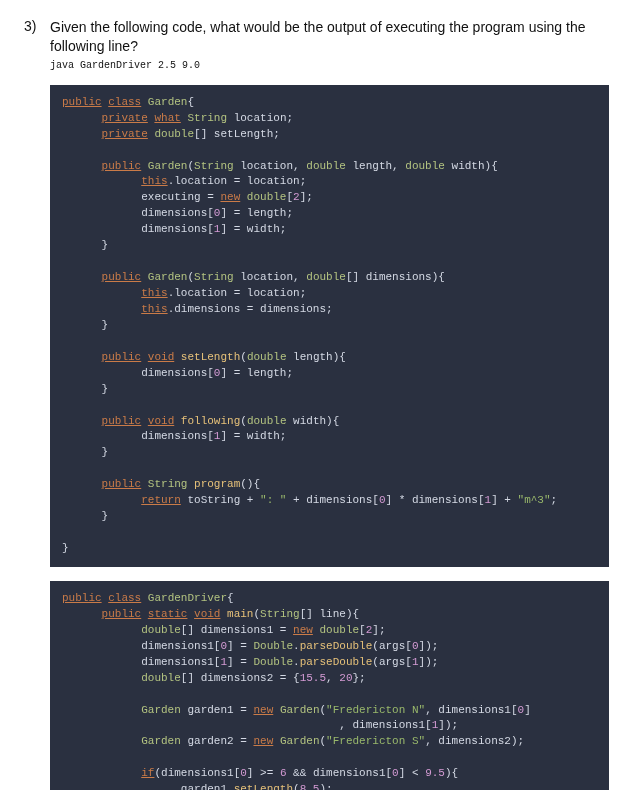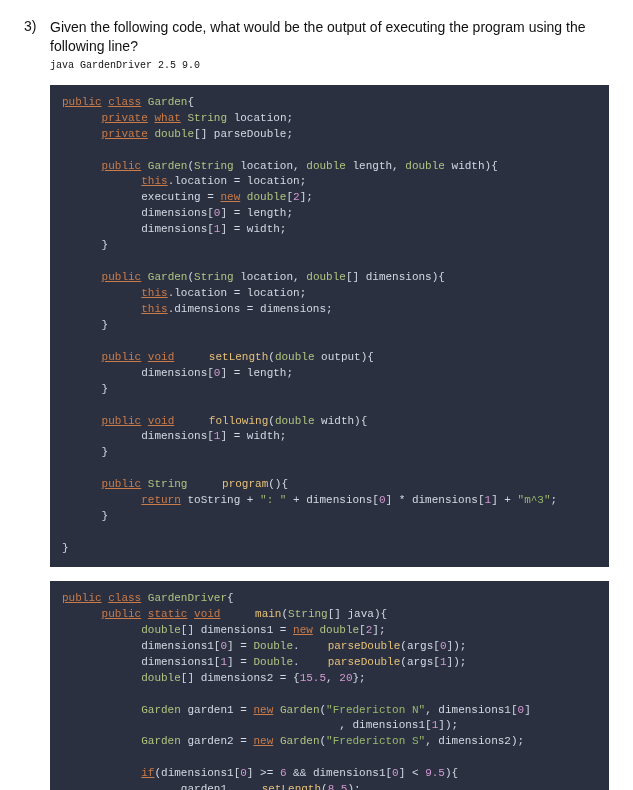--- a/index.html
+++ b/index.html
@@ -35,66 +35,66 @@
     line-height: 1.45;
     padding: 10px 12px;
     white-space: pre;
     margin-left: 26px;
     margin-bottom: 14px;
     overflow: hidden;
   }
   
   .kw   { color: #ca7b48; text-decoration: underline; }   
   .type { color: #b3c380; }   
-  .fn   { color: #e6c179; margin-left: 28px; }   
+  .fn   { color: #e6c179; }   
   .str  { color: #99b86b; }   
   .num  { color: #d49bd4; }   
   .punct{ color: #d4d9e4; }
   .id   { color: #d4d9e4; }   
 </style>
 </head>
 <body>
 
 <div class="question-header">
   <span class="question-number">3)</span>
   <span class="question-text">Given the following code, what would be the output of executing the program using the following line?</span>
 </div>
 <div class="cmd-line">java GardenDriver 2.5 9.0</div>
 
 <div class="code-block" id="code1"><span class="kw">public</span> <span class="kw">class</span> <span class="type">Garden</span><span class="punct">{</span>
       <span class="kw">private</span> <span class="kw">what</span> <span class="type">String</span> <span class="id">location;</span>
-      <span class="kw">private</span> <span class="type">double</span><span class="punct">[]</span> <span class="id">parseDouble;</span>
+      <span class="kw">private</span> <span class="type">double</span><span class="punct">[]</span> <span class="id">setLength;</span>
 
       <span class="kw">public</span> <span class="type">Garden</span><span class="punct">(</span><span class="type">String</span> <span class="id">location, </span><span class="type">double</span> <span class="id">length, </span><span class="type">double</span> <span class="id">width</span><span class="punct">){</span>
             <span class="kw">this</span><span class="punct">.</span><span class="id">location = location;</span>
             <span class="id">executing = </span><span class="kw">new</span> <span class="type">double</span><span class="punct">[</span><span class="num">2</span><span class="punct">];</span>
             <span class="id">dimensions[</span><span class="num">0</span><span class="id">] = length;</span>
             <span class="id">dimensions[</span><span class="num">1</span><span class="id">] = width;</span>
       <span class="punct">}</span>
 
       <span class="kw">public</span> <span class="type">Garden</span><span class="punct">(</span><span class="type">String</span> <span class="id">location, </span><span class="type">double</span><span class="punct">[]</span> <span class="id">dimensions</span><span class="punct">){</span>
             <span class="kw">this</span><span class="punct">.</span><span class="id">location = location;</span>
             <span class="kw">this</span><span class="punct">.</span><span class="id">dimensions = dimensions;</span>
       <span class="punct">}</span>
 
-      <span class="kw">public</span> <span class="kw">void</span> <span class="fn">setLength</span><span class="punct">(</span><span class="type">double</span> <span class="id">output</span><span class="punct">){</span>
+      <span class="kw">public</span> <span class="kw">void</span> <span class="fn">setLength</span><span class="punct">(</span><span class="type">double</span> <span class="id">length</span><span class="punct">){</span>
             <span class="id">dimensions[</span><span class="num">0</span><span class="id">] = length;</span>
       <span class="punct">}</span>
 
       <span class="kw">public</span> <span class="kw">void</span> <span class="fn">following</span><span class="punct">(</span><span class="type">double</span> <span class="id">width</span><span class="punct">){</span>
             <span class="id">dimensions[</span><span class="num">1</span><span class="id">] = width;</span>
       <span class="punct">}</span>
 
       <span class="kw">public</span> <span class="type">String</span> <span class="fn">program</span><span class="punct">(){</span>
             <span class="kw">return</span> <span class="id">toString + </span><span class="str">": "</span><span class="id"> + dimensions[</span><span class="num">0</span><span class="id">] * dimensions[</span><span class="num">1</span><span class="id">] + </span><span class="str">"m^3"</span><span class="punct">;</span>
       <span class="punct">}</span>
 
 <span class="punct">}</span></div>
 <div class="code-block" id="code2"><span class="kw">public</span> <span class="kw">class</span> <span class="type">GardenDriver</span><span class="punct">{</span>
-      <span class="kw">public</span> <span class="kw">static</span> <span class="kw">void</span> <span class="fn">main</span><span class="punct">(</span><span class="type">String</span><span class="punct">[]</span> <span class="id">java</span><span class="punct">){</span>
+      <span class="kw">public</span> <span class="kw">static</span> <span class="kw">void</span> <span class="fn">main</span><span class="punct">(</span><span class="type">String</span><span class="punct">[]</span> <span class="id">line</span><span class="punct">){</span>
             <span class="type">double</span><span class="punct">[]</span> <span class="id">dimensions1 = </span><span class="kw">new</span> <span class="type">double</span><span class="punct">[</span><span class="num">2</span><span class="punct">];</span>
             <span class="id">dimensions1[</span><span class="num">0</span><span class="id">] = </span><span class="type">Double</span><span class="punct">.</span><span class="fn">parseDouble</span><span class="punct">(</span><span class="id">args[</span><span class="num">0</span><span class="id">]</span><span class="punct">);</span>
             <span class="id">dimensions1[</span><span class="num">1</span><span class="id">] = </span><span class="type">Double</span><span class="punct">.</span><span class="fn">parseDouble</span><span class="punct">(</span><span class="id">args[</span><span class="num">1</span><span class="id">]</span><span class="punct">);</span>
             <span class="type">double</span><span class="punct">[]</span> <span class="id">dimensions2 = {</span><span class="num">15.5</span><span class="id">, </span><span class="num">20</span><span class="punct">};</span>
 
             <span class="type">Garden</span> <span class="id">garden1 = </span><span class="kw">new</span> <span class="type">Garden</span><span class="punct">(</span><span class="str">"Fredericton N"</span><span class="id">, dimensions1[</span><span class="num">0</span><span class="id">]</span>
                                           <span class="id">, dimensions1[</span><span class="num">1</span><span class="id">]</span><span class="punct">);</span>
             <span class="type">Garden</span> <span class="id">garden2 = </span><span class="kw">new</span> <span class="type">Garden</span><span class="punct">(</span><span class="str">"Fredericton S"</span><span class="id">, dimensions2</span><span class="punct">);</span>
 
             <span class="kw">if</span><span class="punct">(</span><span class="id">dimensions1[</span><span class="num">0</span><span class="id">] &gt;= </span><span class="num">6</span><span class="id"> &amp;&amp; dimensions1[</span><span class="num">0</span><span class="id">] &lt; </span><span class="num">9.5</span><span class="punct">){</span>

